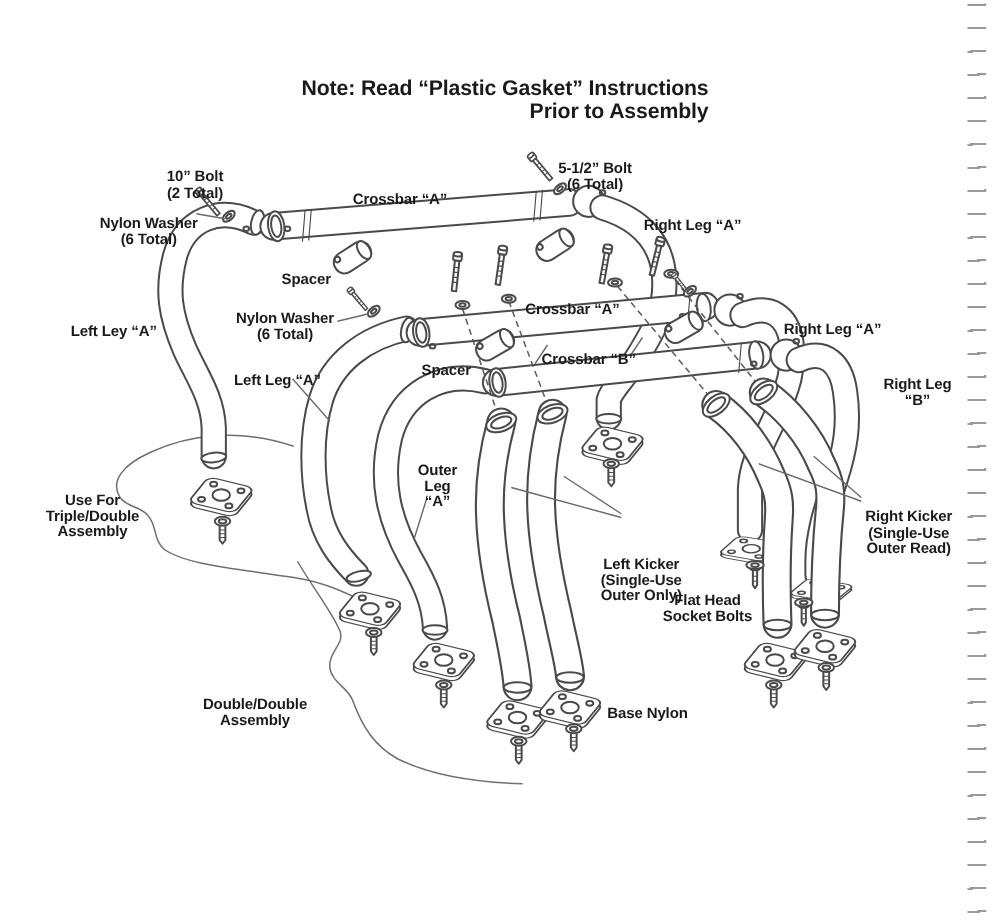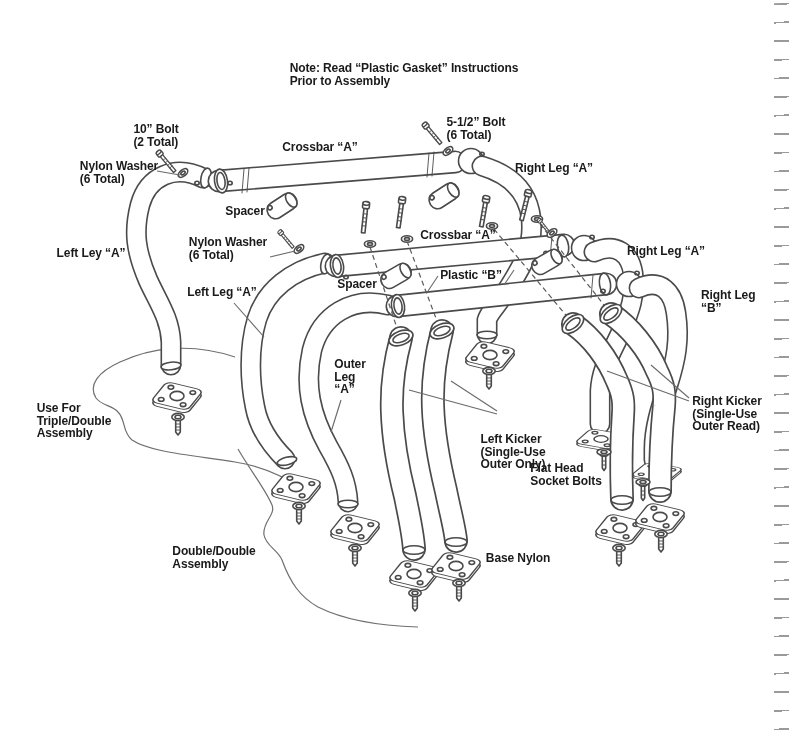--- a/index.html
+++ b/index.html
@@ -2,24 +2,24 @@
 <html style="--ink: #1a1a1a; --line: #4a4a4a; --leader: #6a6a6a; --tick: #9a9a9a; --background: #ffffff;"><head>
 <meta charset="utf-8">
 <style>
   :root{
     --ink:#1a1a1a; --line:#4a4a4a; --leader:#6a6a6a; --tick:#9a9a9a; --background:#ffffff;
   }
   html,body{margin:0;padding:0;background:#fff;}
   .stage{position:relative;width:800px;height:738px;background:var(--background);
          overflow:hidden;font-family:"Liberation Sans",sans-serif;}
   .stage svg{position:absolute;left:0;top:0;}
-  .title{position:absolute;transform:translate(-50%,0);text-align:left;white-space:pre-line;
-         font-weight:bold;font-size:12px;line-height:1.08;color:var(--ink);letter-spacing:-0.1px;}
-  .lbl{position:absolute;transform:translate(-50%,0);white-space:pre-line;
-       font-weight:bold;font-size:12px;line-height:1.06;color:var(--ink);letter-spacing:-0.1px;}
+  .title{position:absolute;transform:translate(-50%,0);text-align:right;white-space:pre-line;
+         font-weight:bold;font-size:17px;line-height:1.08;color:var(--ink);letter-spacing:-0.1px;}
+  .lbl{position:absolute;transform:translate(-50%,0);text-align:center;white-space:pre-line;
+       font-weight:bold;font-size:12px;line-height:1.06;color:var(--ink);letter-spacing:-0.1px;margin-top:12px;}
   .edge-ticks{position:absolute;left:774px;top:3px;width:15px;height:732px;
        background:repeating-linear-gradient(to bottom,var(--tick) 0 1.7px,transparent 1.7px 18.6px);
        transform:skewY(-2deg);}
   
   .ln{fill:none;stroke:var(--line);stroke-width:1.6;stroke-linecap:round;stroke-linejoin:round;}
   .wh{fill:#fff;}
   .t{stroke-width:.9;}
   .tO{fill:none;stroke:var(--line);stroke-linecap:round;}
   .tI{fill:none;stroke:#fff;stroke-linecap:round;}
   .o23{stroke-width:23px;} .i23{stroke-width:19.8px;}
@@ -338,38 +338,38 @@
   <div class="lbl" style="left:119px;top:160px">Nylon Washer
 (6 Total)</div>
   <div class="lbl" style="left:320px;top:141px">Crossbar “A”</div>
   <div class="lbl" style="left:476px;top:116px">5-1/2” Bolt
 (6 Total)</div>
   <div class="lbl" style="left:554px;top:162px">Right Leg “A”</div>
   <div class="lbl" style="left:91px;top:247px">Left Ley “A”</div>
   <div class="lbl" style="left:228px;top:236px">Nylon Washer
 (6 Total)</div>
   <div class="lbl" style="left:458px;top:229px">Crossbar “A”</div>
-  <div class="lbl" style="left:471px;top:269px">Plastic “B”</div>
+  <div class="lbl" style="left:471px;top:269px">Crossbar “B”</div>
   <div class="lbl" style="left:666px;top:245px">Right Leg “A”</div>
   <div class="lbl" style="left:734px;top:289px">Right Leg “B”</div>
   <div class="lbl" style="left:222px;top:286px">Left Leg “A”</div>
   <div class="lbl" style="left:245px;top:205px">Spacer</div>
   <div class="lbl" style="left:357px;top:278px">Spacer</div>
   <div class="lbl" style="left:350px;top:358px">Outer
 Leg
 “A”</div>
-  <div class="lbl" style="left:74px;top:402px">Use For
+  <div class="lbl" style="left:74px;top:382px">Use For
 Triple/Double
 Assembly</div>
   <div class="lbl" style="left:513px;top:433px">Left Kicker
 (Single-Use
 Outer Only)</div>
   <div class="lbl" style="left:727px;top:395px">Right Kicker
 (Single-Use
 Outer Read)</div>
   <div class="lbl" style="left:566px;top:462px">Flat Head
 Socket Bolts</div>
-  <div class="lbl" style="left:214px;top:545px">Double/Double
+  <div class="lbl" style="left:204px;top:545px">Double/Double
 Assembly</div>
   <div class="lbl" style="left:518px;top:552px">Base Nylon</div>
 
   <div class="edge-ticks"></div>
 </div>
 
 </body></html>

